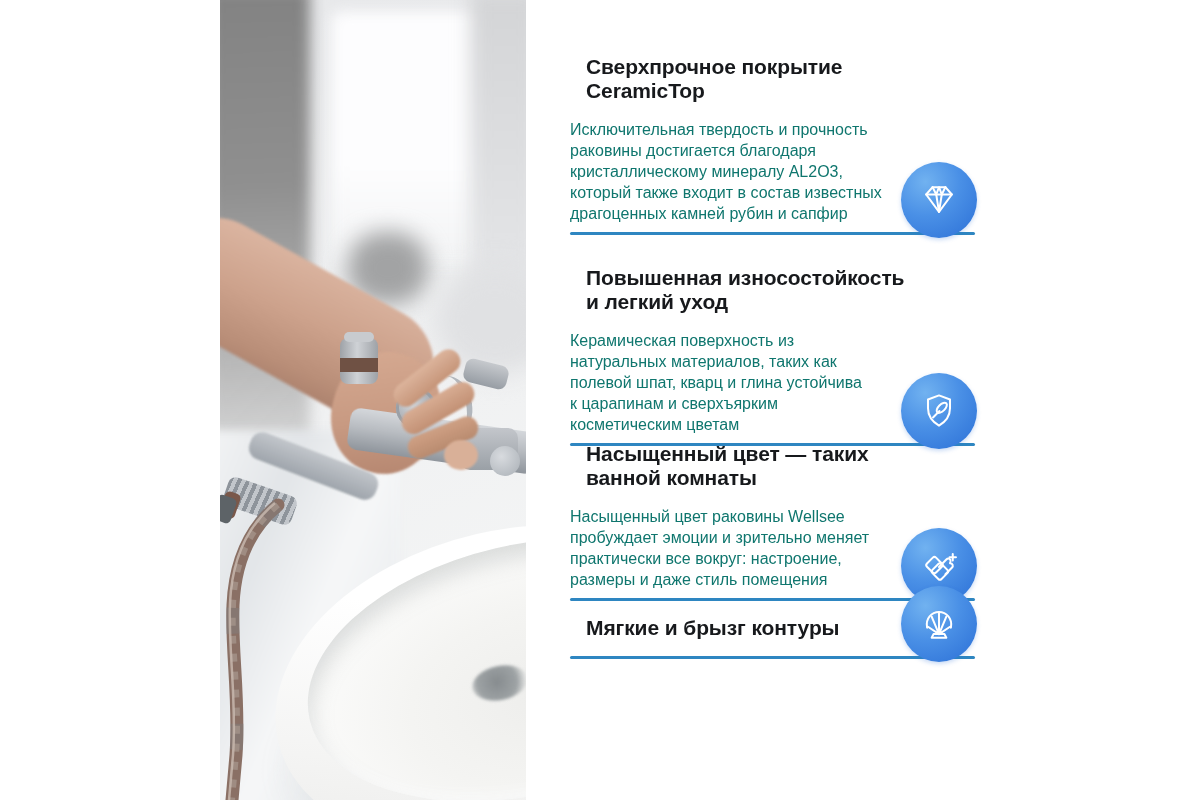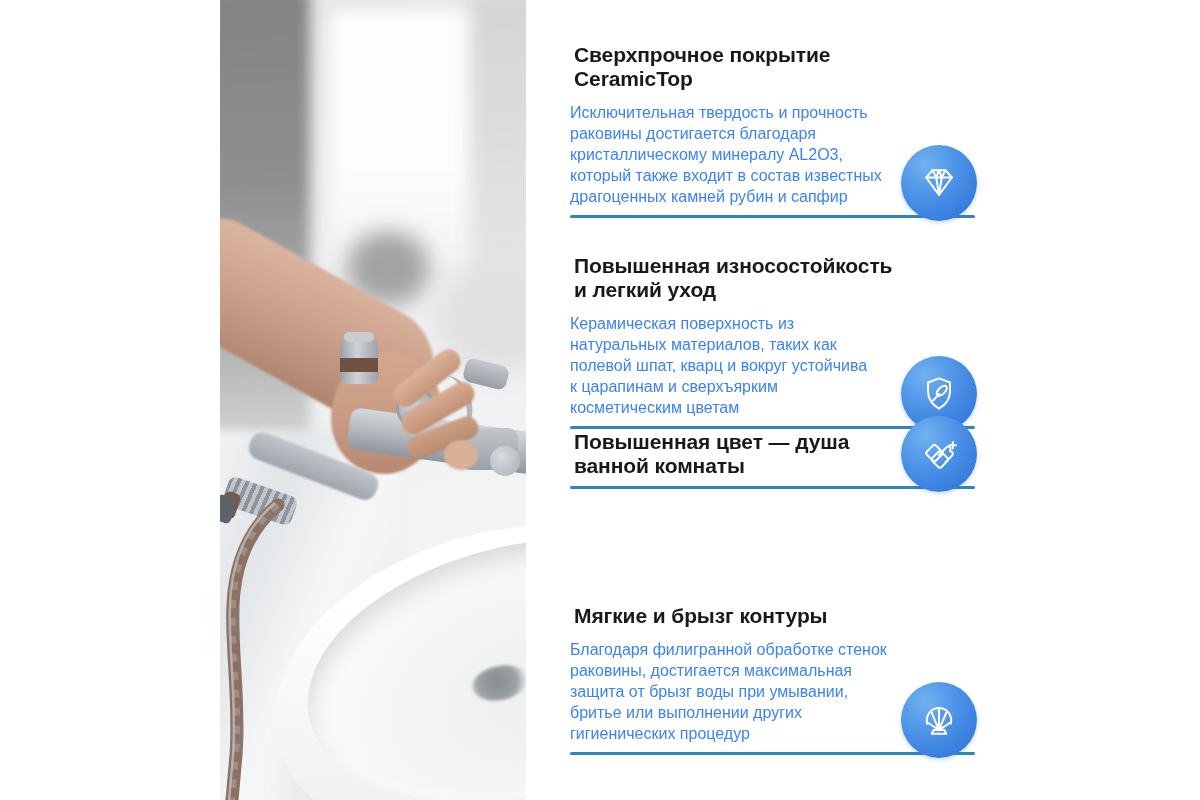--- a/index.html
+++ b/index.html
@@ -59,23 +59,23 @@
     background:linear-gradient(#dcb49c,#c69579);}
   .p-f2{left:178px;top:396px;width:80px;height:24px;border-radius:12px;transform:rotate(-30deg);filter:blur(1px);
     background:linear-gradient(#d8ad93,#c29074);}
   .p-f3{left:186px;top:426px;width:74px;height:23px;border-radius:12px;transform:rotate(-22deg);filter:blur(1px);
     background:linear-gradient(#cfa084,#b98b6f);}
   .p-ftip{left:224px;top:440px;width:34px;height:30px;border-radius:50%;background:#d9b098;filter:blur(1px);}
   .p-hose-svg{position:absolute;left:0;top:0;}
 
   
   .feature{position:absolute;left:570px;width:405px;}
-  .feature h2{margin:4px;font-size:21px;line-height:24px;font-weight:bold;color:#17191c;
+  .feature h2{margin:16px;font-size:21px;line-height:24px;font-weight:bold;color:#17191c;
     white-space:pre-line;letter-spacing:-.1px;}
-  .feature p{margin:11px 0 0 0;font-size:16px;line-height:21px;color:#3b82f6;white-space:pre-line;}
+  .feature p{margin:11px 0 0 0;font-size:16px;line-height:21px;color:#0f766e;white-space:pre-line;}
   .rule{margin-top:8px;height:3px;border-radius:2px;background:#2e86c1;}
   .badge{position:absolute;right:-2px;bottom:-3px;width:76px;height:76px;border-radius:50%;
     background:radial-gradient(circle at 32% 26%,#71b2f0 0%,#4a90e6 45%,#2b6fd6 100%);
     display:flex;align-items:center;justify-content:center;box-shadow:0 2px 4px rgba(43,111,214,.25);}
   .badge svg{display:block;}
   .ic{stroke:#ffffff;fill:none;stroke-width:2.2;stroke-linecap:round;stroke-linejoin:round;}
 </style>
 </head>
 <body>
 
@@ -137,54 +137,53 @@
         <path d="M21 18 L24 37 L27 18"></path>
       </svg>
     </div>
   </section>
 
   <section class="feature" style="top:250px">
     <h2>Повышенная износостойкость
 и легкий уход</h2>
     <p>Керамическая поверхность из
 натуральных материалов, таких как
-полевой шпат, кварц и вокруг устойчива
+полевой шпат, кварц и глина устойчива
 к царапинам и сверхъярким
 косметическим цветам</p>
     <div class="rule"></div>
     <div class="badge">
       <svg class="ic" width="44" height="44" viewBox="0 0 48 48">
         <path d="M24 7 L36 11.5 V21 C36 30 31.5 35.5 24 40 C16.5 35.5 12 30 12 21 V11.5 Z"></path>
         <ellipse cx="27" cy="20.5" rx="7" ry="3.6" transform="rotate(-45 27 20.5)"></ellipse>
         <path d="M17.5 31 L24.5 24"></path>
       </svg>
     </div>
   </section>
 
   <section class="feature" style="top:426px">
-    <h2>Повышенная цвет — душа
+    <h2>Насыщенный цвет — таких
 ванной комнаты</h2>
+    <p>Насыщенный цвет раковины Wellsee
+пробуждает эмоции и зрительно меняет
+практически все вокруг: настроение,
+размеры и даже стиль помещения</p>
     <div class="rule"></div>
     <div class="badge">
       <svg class="ic" width="44" height="44" viewBox="0 0 48 48">
         <rect x="12" y="16" width="14" height="14" rx="2.5" transform="rotate(-45 19 23)"></rect>
         <rect x="18" y="23" width="14" height="14" rx="2.5" transform="rotate(-45 25 30)"></rect>
         <path d="M24 25 L32 17 C34 15 37 16 36.5 19 L36 21 C39 21 40 24 38 26 L31 33"></path>
         <path d="M39 11 V18 M35.5 14.5 H42.5"></path>
       </svg>
     </div>
   </section>
 
   <section class="feature" style="top:600px">
     <h2>Мягкие и брызг контуры</h2>
-    <p>Благодаря филигранной обработке стенок
-раковины, достигается максимальная
-защита от брызг воды при умывании,
-бритье или выполнении других
-гигиенических процедур</p>
     <div class="rule"></div>
     <div class="badge">
       <svg class="ic" width="44" height="44" viewBox="0 0 48 48">
         <path d="M11 28 C 9 18, 16 11, 24 11 C 32 11, 39 18, 37 28"></path>
         <path d="M24 35 L12 27 M24 35 L16 16 M24 35 V11 M24 35 L32 16 M24 35 L36 27"></path>
         <path d="M18 35 H30 L32 39 H16 Z"></path>
       </svg>
     </div>
   </section>
 

